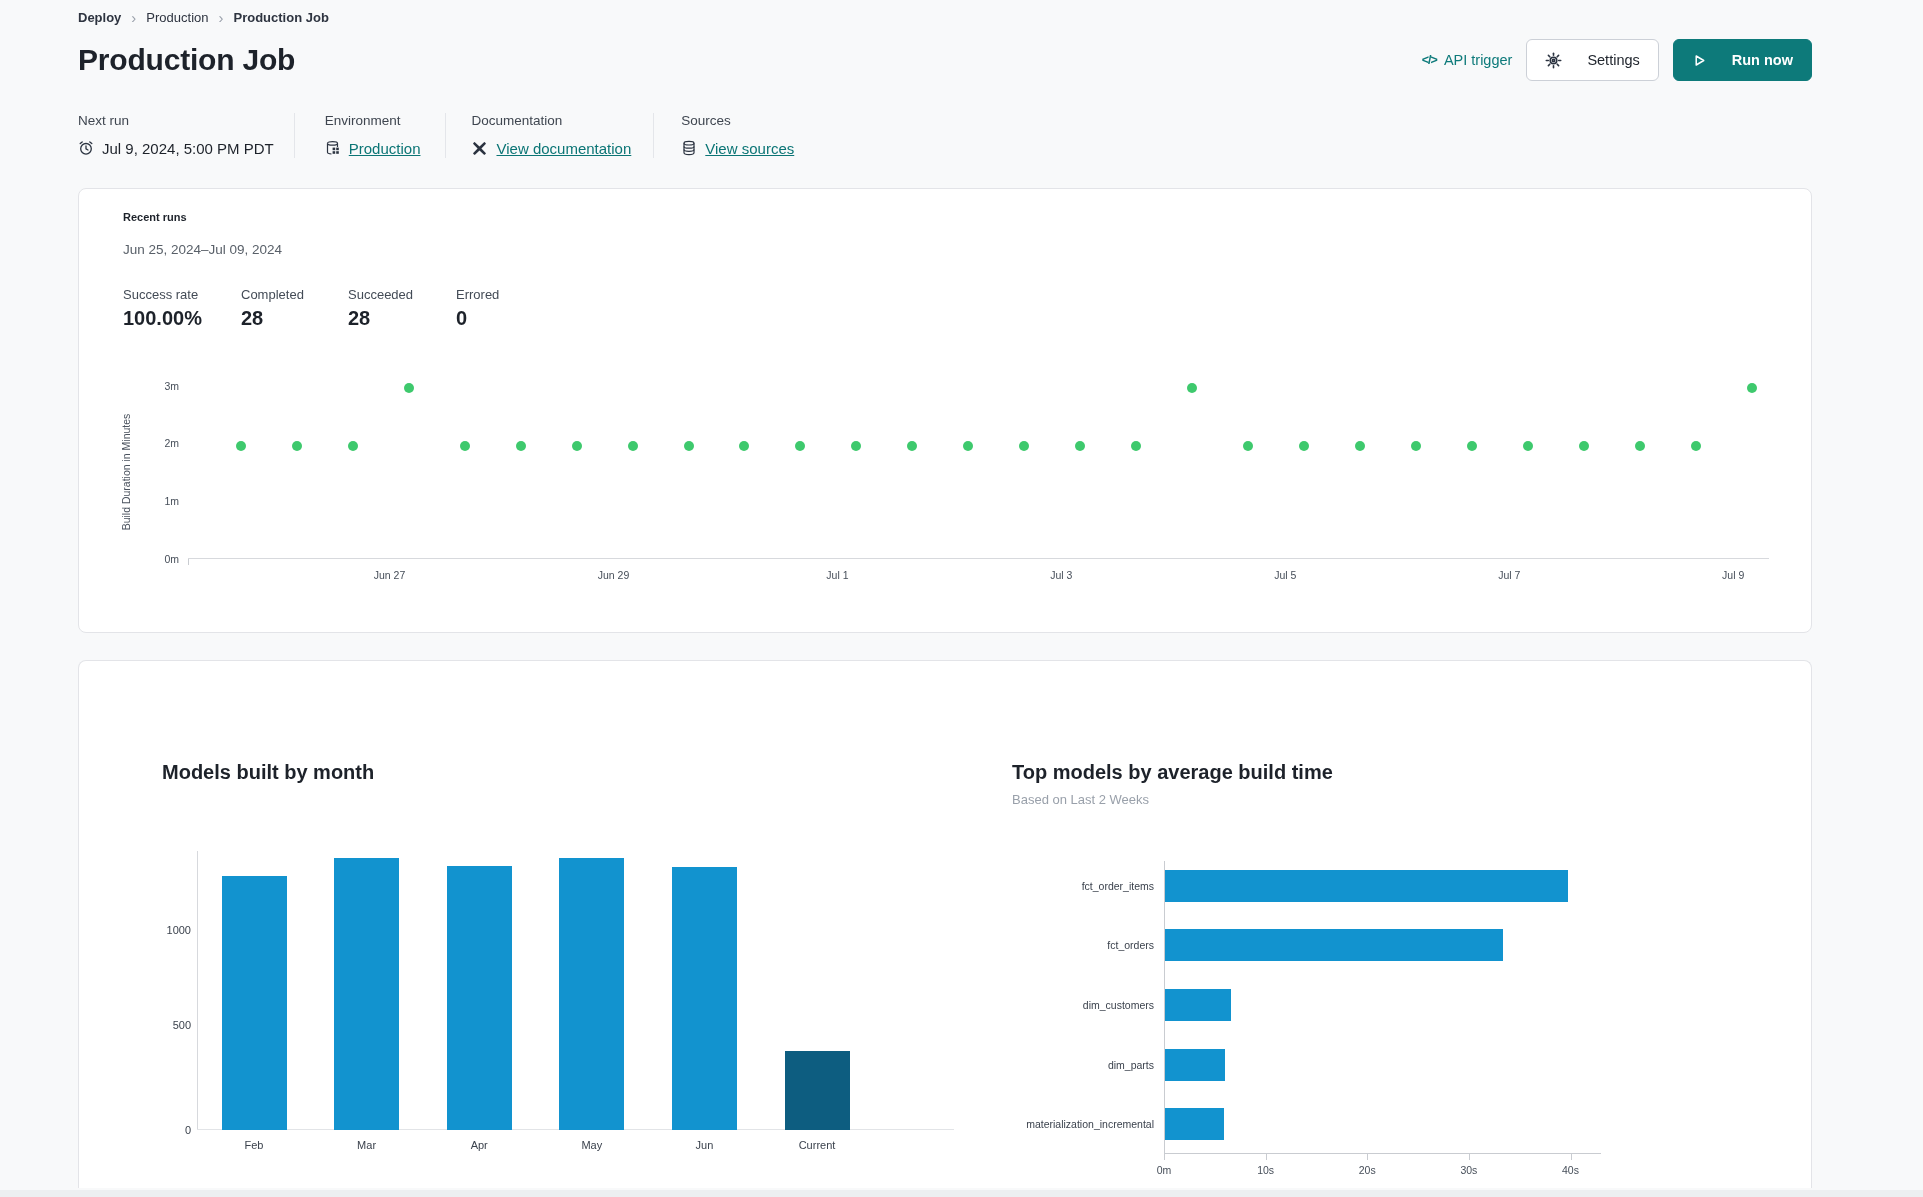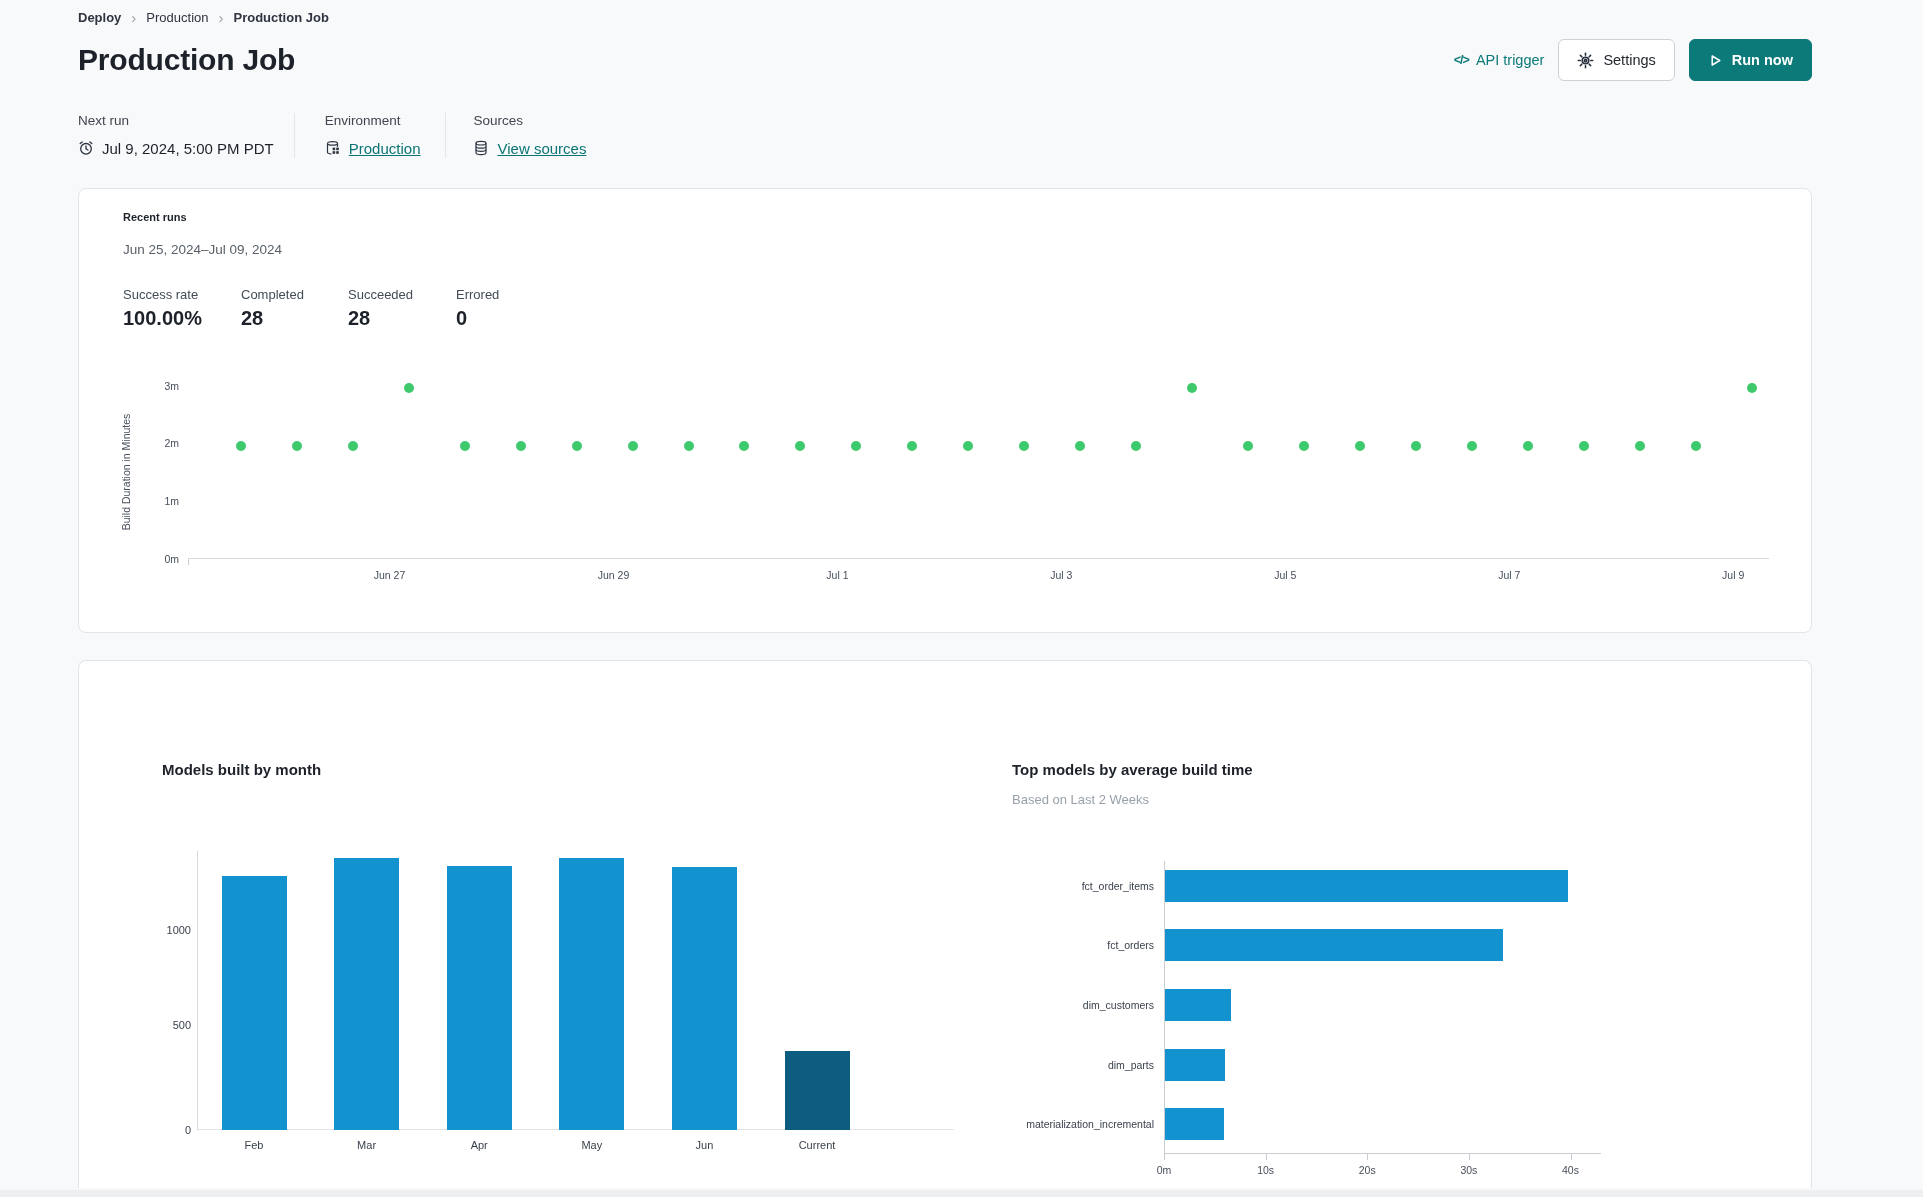--- a/index.html
+++ b/index.html
@@ -16,21 +16,21 @@
   .crumb { color:#2e3440; font-weight:600; }
   .crumb.last { font-weight:700; }
   .crumb-sep { color:#9aa0ab; font-size:15px; line-height:1; }
 
   
   .header-row { display:flex; justify-content:space-between; align-items:center; margin-top:14px; height:42px; }
   h1 { margin:0; font-size:30px; font-weight:700; color:#1d222a; letter-spacing:-0.2px; }
   .actions { display:flex; align-items:center; gap:14px; }
   .api-trigger { display:flex; align-items:center; gap:7px; color:#0d7a7a; font-size:14.5px; cursor:pointer; }
   .api-icon { font-size:12.5px; font-weight:700; letter-spacing:-1px; }
-  .btn { height:42px; border-radius:6px; display:flex; align-items:center; gap:9px; padding:0 18px; font-size:14.5px; cursor:pointer; font-family:inherit; }
+  .btn { height:42px; border-radius:6px; display:flex; align-items:center; gap:25px; padding:0 18px; font-size:14.5px; cursor:pointer; font-family:inherit; }
   .btn-settings { background:#fff; border:1px solid #ccd0d7; color:#22272f; font-weight:500; }
   .btn-run { background:#0d7a7a; border:1px solid #0d7a7a; color:#fff; font-weight:600; }
 
   
   .info-row { display:flex; margin-top:32px; }
   .info-col { display:flex; flex-direction:column; }
   .info-col.c1 { padding-right:20px; border-right:1px solid #e4e6ea; }
   .info-col.c2 { padding-left:30px; padding-right:25px; border-right:1px solid #e4e6ea; }
   .info-col.c3 { padding-left:25px; padding-right:22px; border-right:1px solid #e4e6ea; }
   .info-col.c4 { padding-left:27px; }
@@ -59,21 +59,21 @@
   .scatter-plot .ytick-label { position:absolute; right:100%; padding-right:9px; transform:translateY(50%); font-size:10.5px; color:#464e59; }
   .scatter-plot .dot { position:absolute; width:10px; height:10px; border-radius:50%; transform:translate(-50%,50%); cursor:pointer; }
 
   
   .card-insights { margin-top:27px; height:528px; position:relative; border-bottom:none; border-radius:8px 8px 0 0; }
   .tab-bar { height:34px; border-bottom:1px solid #e6e7ea; display:flex; padding-left:9px; }
   .tab { padding:0 22px; display:flex; align-items:center; font-size:14.5px; color:#59606d; position:relative; cursor:pointer; }
   .tab.active { color:#0c7c7c; font-weight:700; }
   .tab.active::after { content:""; position:absolute; left:0; right:0; bottom:-1px; height:3px; background:#0c7c7c; }
 
-  .chart-title { position:absolute; top:100px; font-size:15px; font-weight:700; color:#1d222a; }
+  .chart-title { position:absolute; top:100px; font-size:20px; font-weight:700; color:#1d222a; }
   .chart-title.left { left:83px; }
   .chart-title.right { left:933px; }
   .chart-subtitle { position:absolute; left:933px; top:131px; font-size:13px; color:#99a0aa; }
 
   
   .bars-plot { position:absolute; left:118px; top:190px; width:682px; height:279px; }
   .bars-plot .axis-y { position:absolute; left:0; top:0; bottom:0; border-left:1px solid #d7d9dd; }
   .bars-plot .axis-x { position:absolute; left:0; width:757px; bottom:0; border-bottom:1px solid #e2e4e7; }
   .bars-plot .bar { position:absolute; bottom:0; }
   .bars-plot .ytick-label { position:absolute; right:100%; margin-right:6px; transform:translateY(50%); font-size:11px; color:#3b424d; }
@@ -163,20 +163,31 @@
             <path d="M2.5 3.4 C2.5 2.3 5 1.7 7.5 1.7 C10 1.7 12.5 2.3 12.5 3.4 V7"></path>
             <path d="M2.5 3.4 C2.5 4.5 5 5.1 7.5 5.1 C10 5.1 12.5 4.5 12.5 3.4"></path>
             <path d="M2.5 3.4 V12.3 C2.5 13.4 4.5 13.9 6.5 14"></path>
             <rect x="7.6" y="7.6" width="2.6" height="2.6" fill="currentColor" stroke="none"></rect>
             <rect x="11.2" y="7.6" width="2.6" height="2.6" fill="currentColor" stroke="none"></rect>
             <rect x="7.6" y="11.2" width="2.6" height="2.6" fill="currentColor" stroke="none"></rect>
             <rect x="11.2" y="11.2" width="2.6" height="2.6" fill="currentColor" stroke="none"></rect>
           </svg>
         </span>
         <span class="teal-link">Production</span>
+      </div>
+    </div>
+    <div class="info-col c3">
+      <div class="info-label">Documentation</div>
+      <div class="info-value">
+        <span class="info-icon">
+          <svg width="17" height="17" viewBox="0 0 16 16" fill="currentColor">
+            <path d="M8 6.2 L3.4 1.9 C2.6 2.4 2.3 2.7 1.9 3.5 L6.2 8 L1.9 12.5 C2.3 13.3 2.7 13.7 3.5 14.1 L8 9.8 L12.5 14.1 C13.3 13.7 13.7 13.3 14.1 12.5 L9.8 8 L14.1 3.5 C13.7 2.7 13.3 2.3 12.5 1.9 Z"></path>
+          </svg>
+        </span>
+        <span class="teal-link">View documentation</span>
       </div>
     </div>
     <div class="info-col c4">
       <div class="info-label">Sources</div>
       <div class="info-value">
         <span class="info-icon">
           <svg width="16" height="16" viewBox="0 0 16 16" fill="none" stroke="currentColor" stroke-width="1.2">
             <ellipse cx="8" cy="3.2" rx="5" ry="1.8"></ellipse>
             <path d="M3 3.2 V12.8 C3 13.8 5.2 14.6 8 14.6 C10.8 14.6 13 13.8 13 12.8 V3.2"></path>
             <path d="M3 6.4 C3 7.4 5.2 8.2 8 8.2 C10.8 8.2 13 7.4 13 6.4"></path>

